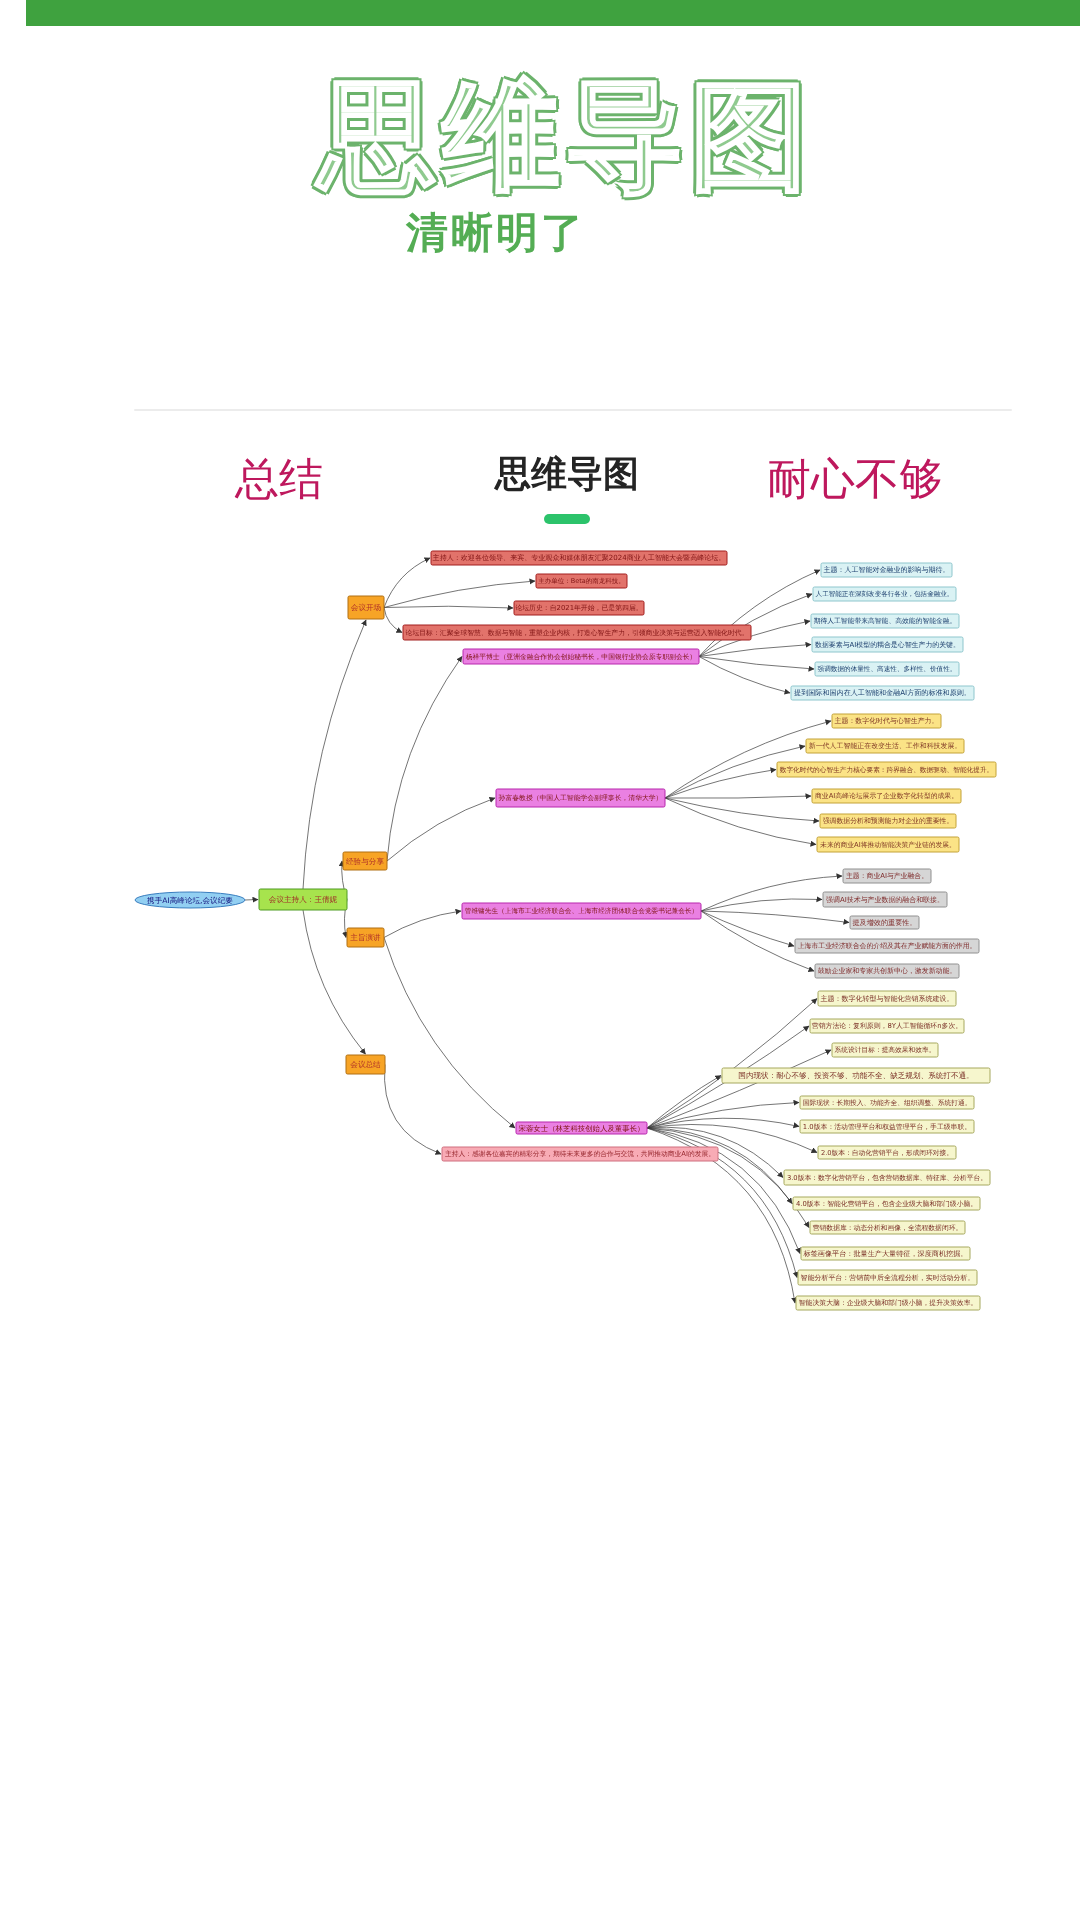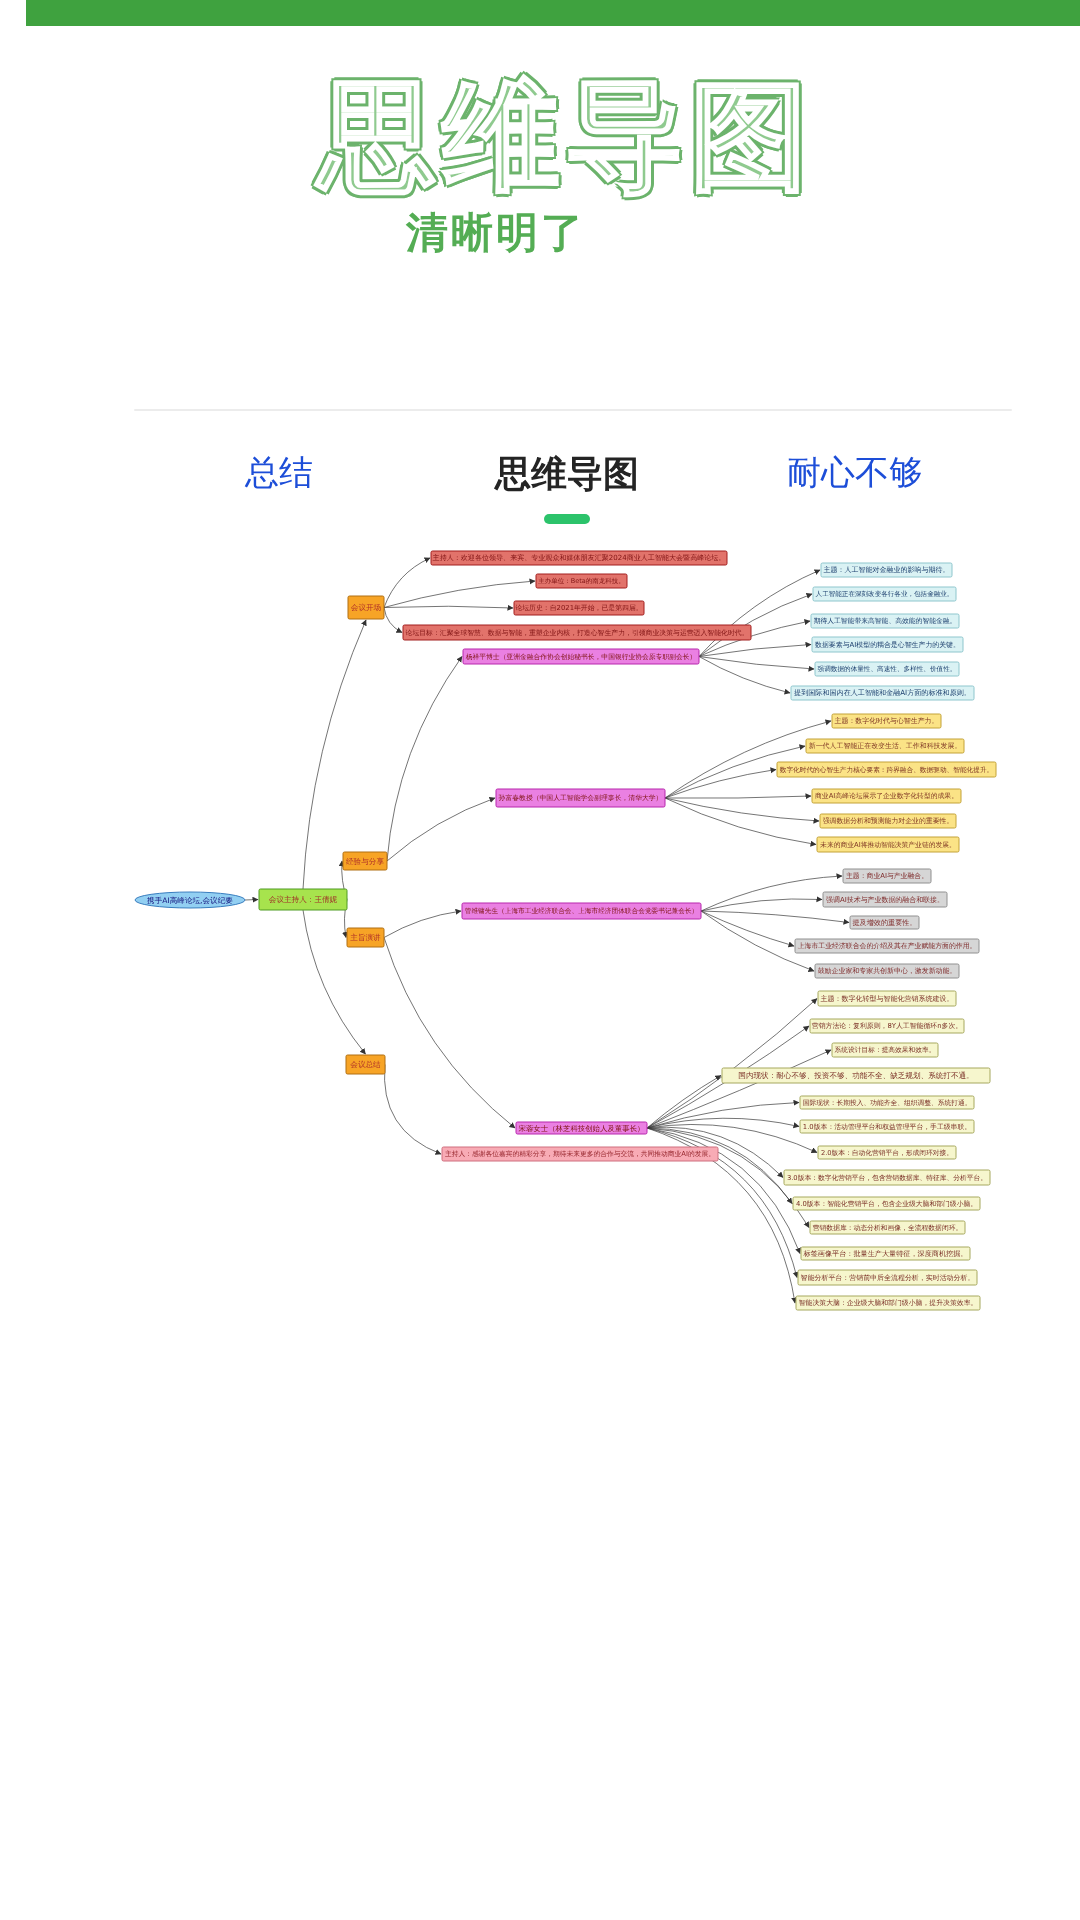--- a/index.html
+++ b/index.html
@@ -7,21 +7,21 @@
           font-family:"DejaVu Sans","Liberation Sans",sans-serif;margin-left:26px;}
   #topbar{position:absolute;left:0;top:0;width:1080px;height:26px;}
   .hero-title{position:absolute;left:0;top:58px;width:1080px;text-align:center;
       font-size:118px;font-weight:900;letter-spacing:6px;
       -webkit-text-stroke:2px #ffffff;
       text-shadow:-4px 0 0 #6cb36c,4px 0 0 #6cb36c,0 -4px 0 #6cb36c,0 4px 0 #6cb36c,
                   -3px -3px 0 #6cb36c,3px 3px 0 #6cb36c,-3px 3px 0 #6cb36c,3px -3px 0 #6cb36c;}
   .hero-sub{position:absolute;left:0;top:205px;width:940px;text-align:center;
       font-size:42px;font-weight:600;letter-spacing:3px;font-family:Liberation Mono, monospace;}
   .divider{position:absolute;left:108px;top:409px;width:878px;height:2px;background:#ececec;border-radius:1px;}
-  .tab{position:absolute;top:450px;transform:translateX(-50%);font-size:34px;color:#1d4ed8;
+  .tab{position:absolute;top:450px;transform:translateX(-50%);font-size:44px;color:#be185d;
        white-space:nowrap;cursor:pointer;}
   .tab.active{color:#242424;font-weight:700;font-size:36px;}
   .tab-indicator{position:absolute;left:541px;top:514px;transform:translateX(-50%);
        width:46px;height:10px;border-radius:6px;}
   #mindmap-wrap{position:absolute;left:90px;top:540px;width:990px;height:790px;}
   svg text{font-family:"DejaVu Sans","Liberation Sans",sans-serif;}
 </style>
 </head>
 <body>
 

